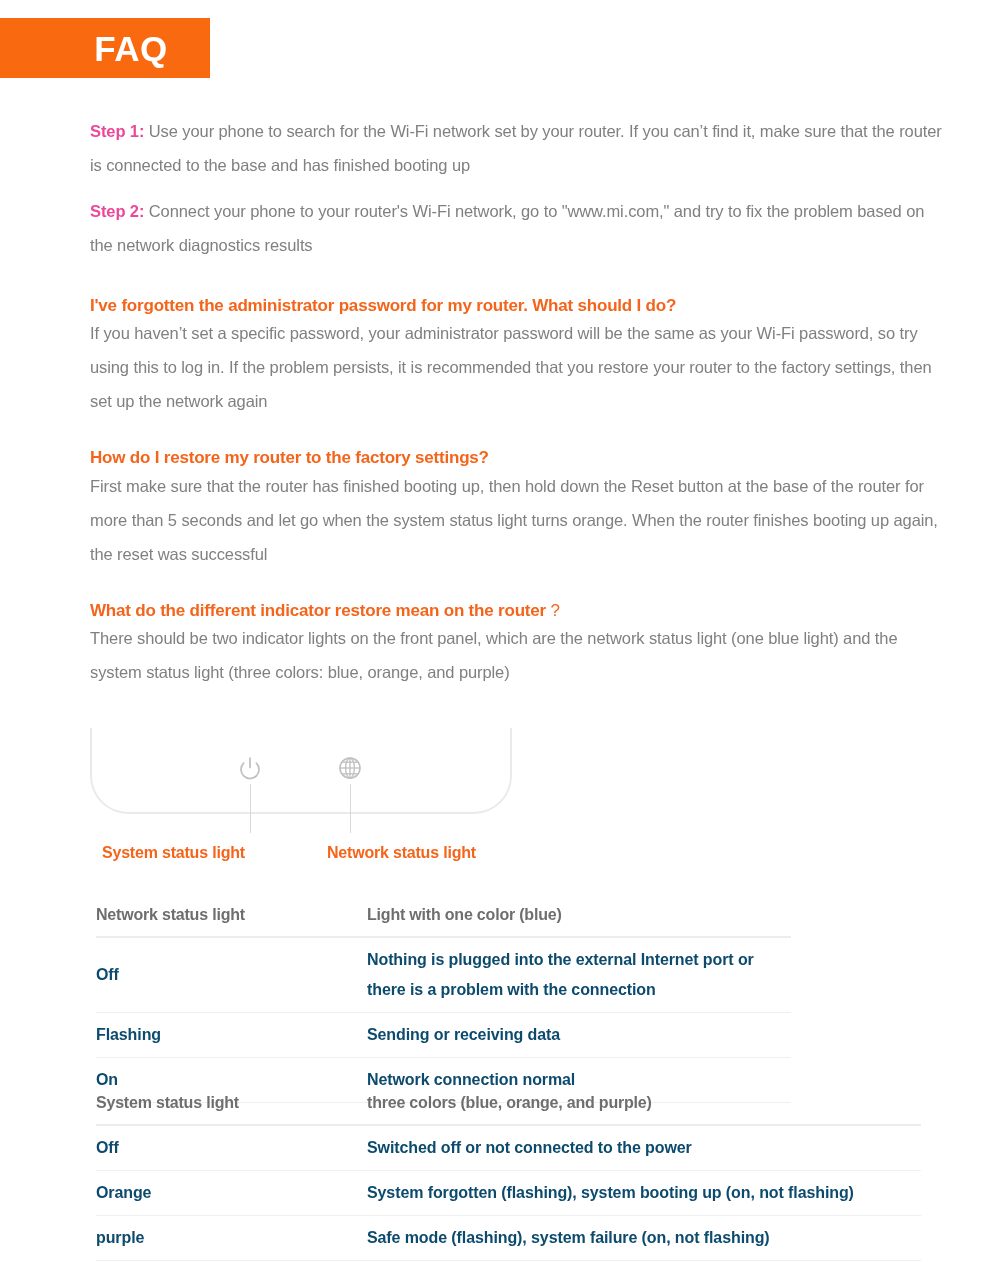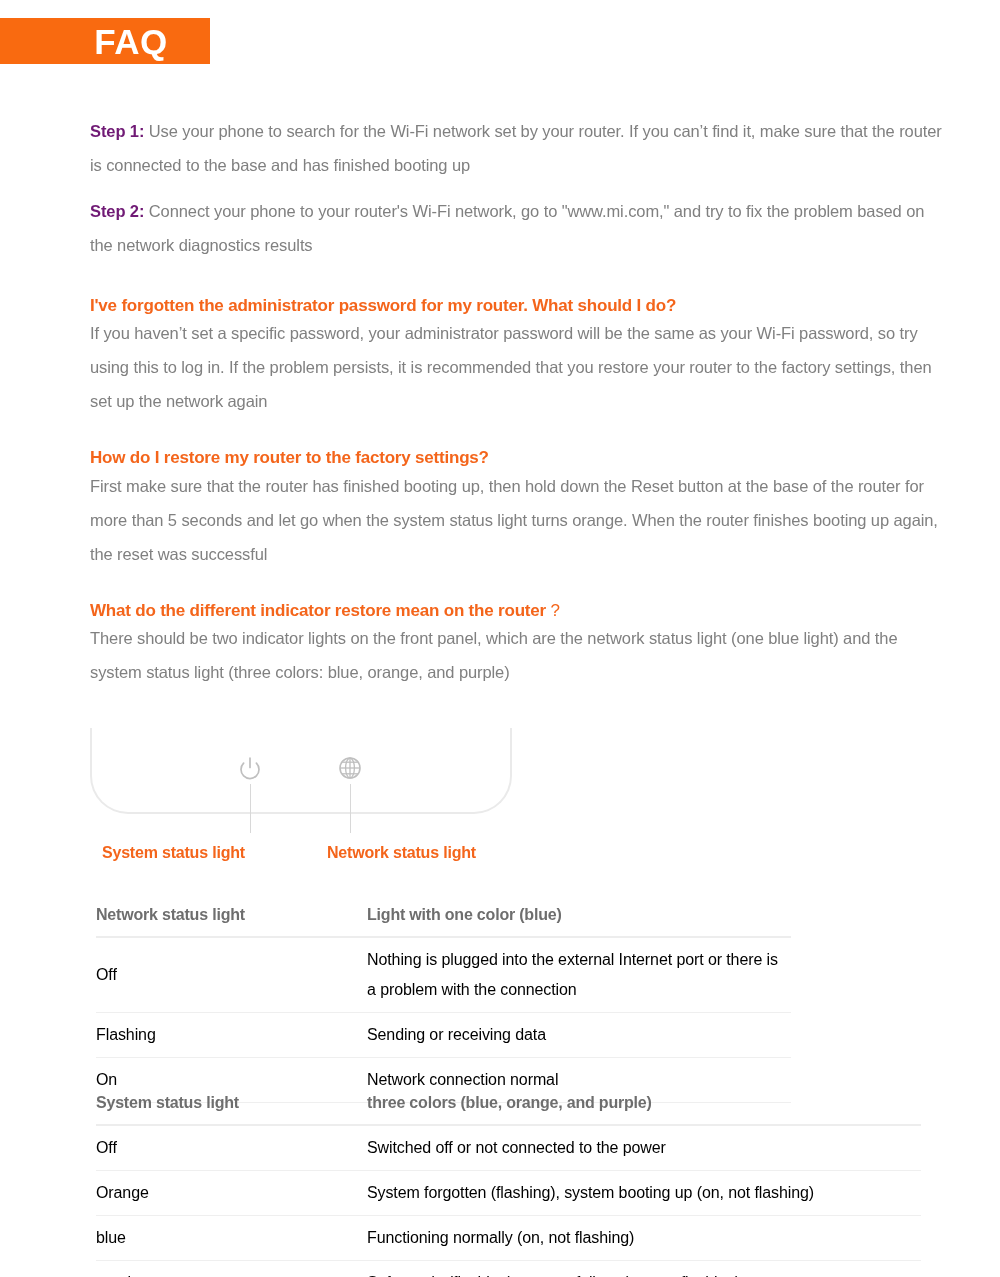--- a/index.html
+++ b/index.html
@@ -7,21 +7,21 @@
     width:1000px; height:1277px;
     background:#ffffff;
     font-family:"Liberation Sans", sans-serif;
     overflow:hidden;
   }
   .page { position:relative; width:1000px; height:1277px; }
 
   
   .faq-banner{
     position:absolute; left:0; top:18px;
-    width:210px; height:46px;
+    width:210px; height:60px;
     background:#F96A10;
     display:flex; align-items:center; justify-content:center;
   }
   .faq-banner .faq-text{
     color:#ffffff; font-size:35px; font-weight:bold;
     letter-spacing:0.5px; line-height:1;
     padding-left:60px; padding-right:8px;
   }
 
   
@@ -31,21 +31,21 @@
     color:#F4651B; font-size:17px; font-weight:bold;
     letter-spacing:-0.2px; line-height:1.2;
     white-space:nowrap;
   }
   .q-heading .qmark{ font-weight:normal; font-size:17px; }
 
   .body-text{
     color:#808080; font-size:16.5px; line-height:34px;
     letter-spacing:-0.1px;
   }
-  .body-text .step{ color:#701a75; font-weight:bold; }
+  .body-text .step{ color:#ec4899; font-weight:bold; }
 
   .blk-1{ margin-top:0; }
   .para-gap-lg{ margin-top:22px; }
   .para-gap-sm{ margin-top:12px; }
   .sect-gap{ margin-top:34px; }
   .sect-gap2{ margin-top:30px; }
 
   
   .diagram{
     position:absolute; left:90px; top:728px;
@@ -93,21 +93,21 @@
     padding:0;
   }
   .tbl th{
     color:#6E6E6E; font-size:16px; font-weight:bold;
     letter-spacing:-0.2px;
     padding-bottom:12px;
     border-bottom:2px solid #EDEDED;
     white-space:nowrap;
   }
   .tbl td{
-    color:#000000; font-size:16px; font-weight:normal;
+    color:#0c4a6e; font-size:16px; font-weight:bold;
     letter-spacing:-0.1px; line-height:30px;
     padding:7px 0 7px 0;
     border-bottom:1px solid #EFEFEF;
     margin-top:44px;
   }
   .col-a{ width:271px; }
   .col-b{ width:auto; }
 </style>
 </head>
 <body>
@@ -195,23 +195,19 @@
     <tbody>
       <tr>
         <td class="col-a">Off</td>
         <td class="col-b">Switched off or not connected to the power</td>
       </tr>
       <tr>
         <td class="col-a">Orange</td>
         <td class="col-b">System forgotten (flashing), system booting up (on, not flashing)</td>
       </tr>
       <tr>
-        <td class="col-a">blue</td>
-        <td class="col-b">Functioning normally (on, not flashing)</td>
-      </tr>
-      <tr>
         <td class="col-a">purple</td>
         <td class="col-b">Safe mode (flashing), system failure (on, not flashing)</td>
       </tr>
     </tbody>
   </table>
 
 </div>
 
 </body></html>

